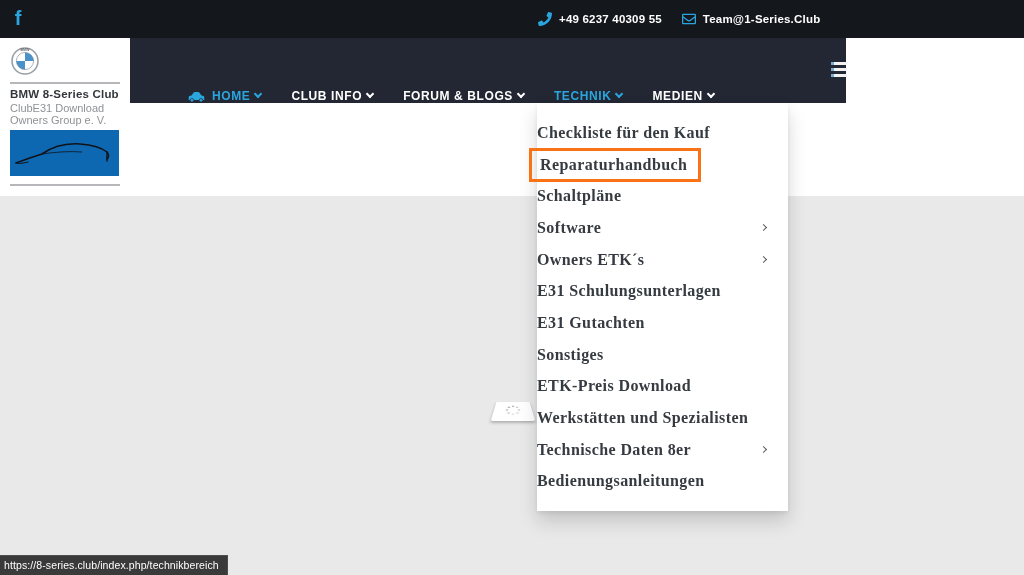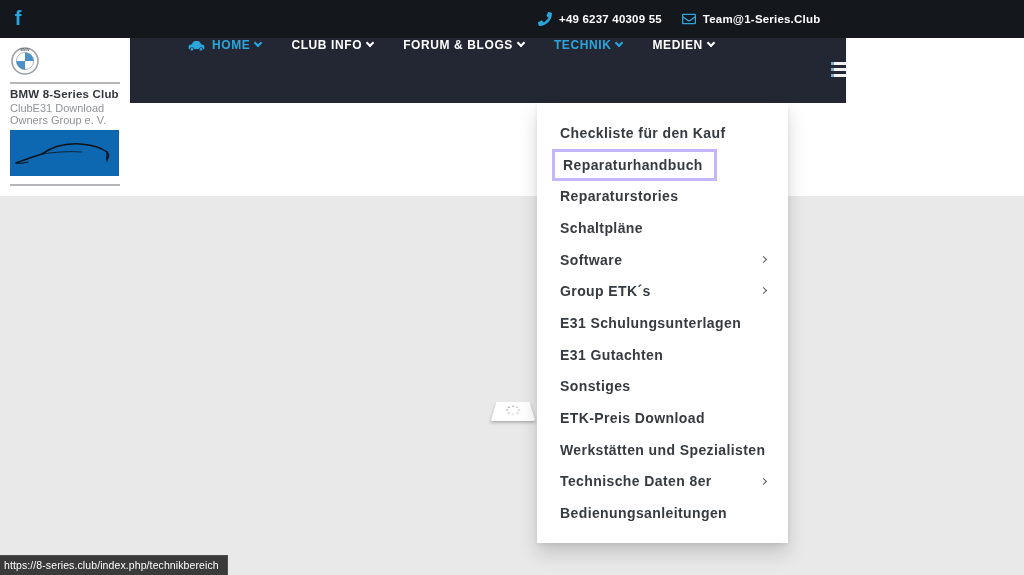--- a/index.html
+++ b/index.html
@@ -23,37 +23,37 @@
   .roundel { position:absolute; left:11px; top:9px; width:28px; height:28px; }
   .divider { position:absolute; left:10px; width:110px; height:2px; background:#b5b7ba; }
   .div1 { top:44px; } .div2 { top:146px; }
   .logo-title { position:absolute; left:10px; top:50px; font-size:11.5px; font-weight:bold; color:#33373c; letter-spacing:.2px; }
   .logo-sub1 { position:absolute; left:10px; top:64px; font-size:11px; color:#8f9296; }
   .logo-sub2 { position:absolute; left:10px; top:76px; font-size:11px; color:#8f9296; }
   .club-img { position:absolute; left:10px; top:92px; width:109px; height:46px; background:#0d68b1; }
 
   
   .navbar { position:absolute; left:130px; top:38px; width:716px; height:65px; background:#232733; z-index:20;
-            display:flex; align-items:flex-start; gap:30px; padding-left:58px; }
+            display:flex; align-items:flex-end; gap:30px; padding-left:58px; }
   .nav-item { display:flex; align-items:center; gap:5px; color:#ffffff; font-size:12px; font-weight:bold;
               letter-spacing:.6px; cursor:pointer; white-space:nowrap; }
   .nav-item.active { color:#2aa6df; }
   .chev-down { width:6px; height:6px; border-right:2px solid currentColor; border-bottom:2px solid currentColor;
                transform:rotate(45deg); margin-top:-4px; display:inline-block; }
   .car-ic { width:17px; height:13px; margin-right:2px; }
   .burger { position:absolute; right:-1px; top:24px; width:16px; cursor:pointer; }
   .burger .bar { height:3px; background:#f2f2f2; border-left:3px solid #7aaccf; margin-bottom:3px; }
 
   
   .dropdown { position:absolute; left:537px; top:103px; width:251px; background:#ffffff; z-index:50;
               padding:14px 0; box-shadow:0 10px 18px rgba(0,0,0,.16), 0 2px 5px rgba(0,0,0,.08); }
-  .dd-item { position:relative; height:31.7px; display:flex; align-items:center; padding-left:23px;
-             font-size:14px; font-weight:bold; color:#363b41; letter-spacing:.4px; cursor:pointer; }
+  .dd-item { position:relative; height:31.7px; display:flex; align-items:center; 
+             font-size:16px; font-weight:bold; color:#363b41; letter-spacing:.4px; cursor:pointer;font-family:Liberation Serif, serif; }
   .dd-item .lbl { display:inline-block; }
-  .dd-item .lbl.hl { border:3px solid #c4b5fd; padding:5px 11px 5px 8px; margin-left:-8px; }
+  .dd-item .lbl.hl { border:3px solid #f97316; padding:5px 11px 5px 8px; margin-left:-8px; }
   .chev-right { position:absolute; right:22px; top:13px; width:5px; height:5px;
                 border-right:1.6px solid #555a60; border-bottom:1.6px solid #555a60; transform:rotate(-45deg); }
 
   
   .spin-card { position:absolute; left:494px; top:396px; width:38px; height:28px; background:#ffffff;
                border-radius:2px; transform:perspective(70px) rotateX(48deg);
                box-shadow:0 2px 3px rgba(0,0,0,.25); z-index:10;
                display:flex; align-items:center; justify-content:center; }
 
   
@@ -138,31 +138,28 @@
 </div>
 
 <div class="dropdown" id="dropdown-menu">
     <div class="dd-item">
       <span class="lbl">Checkliste für den Kauf</span>
     </div>
     <div class="dd-item">
       <span class="lbl hl">Reparaturhandbuch</span>
     </div>
     <div class="dd-item">
-      <span class="lbl">Reparaturstories</span>
-    </div>
-    <div class="dd-item">
       <span class="lbl">Schaltpläne</span>
     </div>
     <div class="dd-item">
       <span class="lbl">Software</span>
       <span class="chev-right"></span>
     </div>
     <div class="dd-item">
-      <span class="lbl">Group ETK´s</span>
+      <span class="lbl">Owners ETK´s</span>
       <span class="chev-right"></span>
     </div>
     <div class="dd-item">
       <span class="lbl">E31 Schulungsunterlagen</span>
     </div>
     <div class="dd-item">
       <span class="lbl">E31 Gutachten</span>
     </div>
     <div class="dd-item">
       <span class="lbl">Sonstiges</span>

